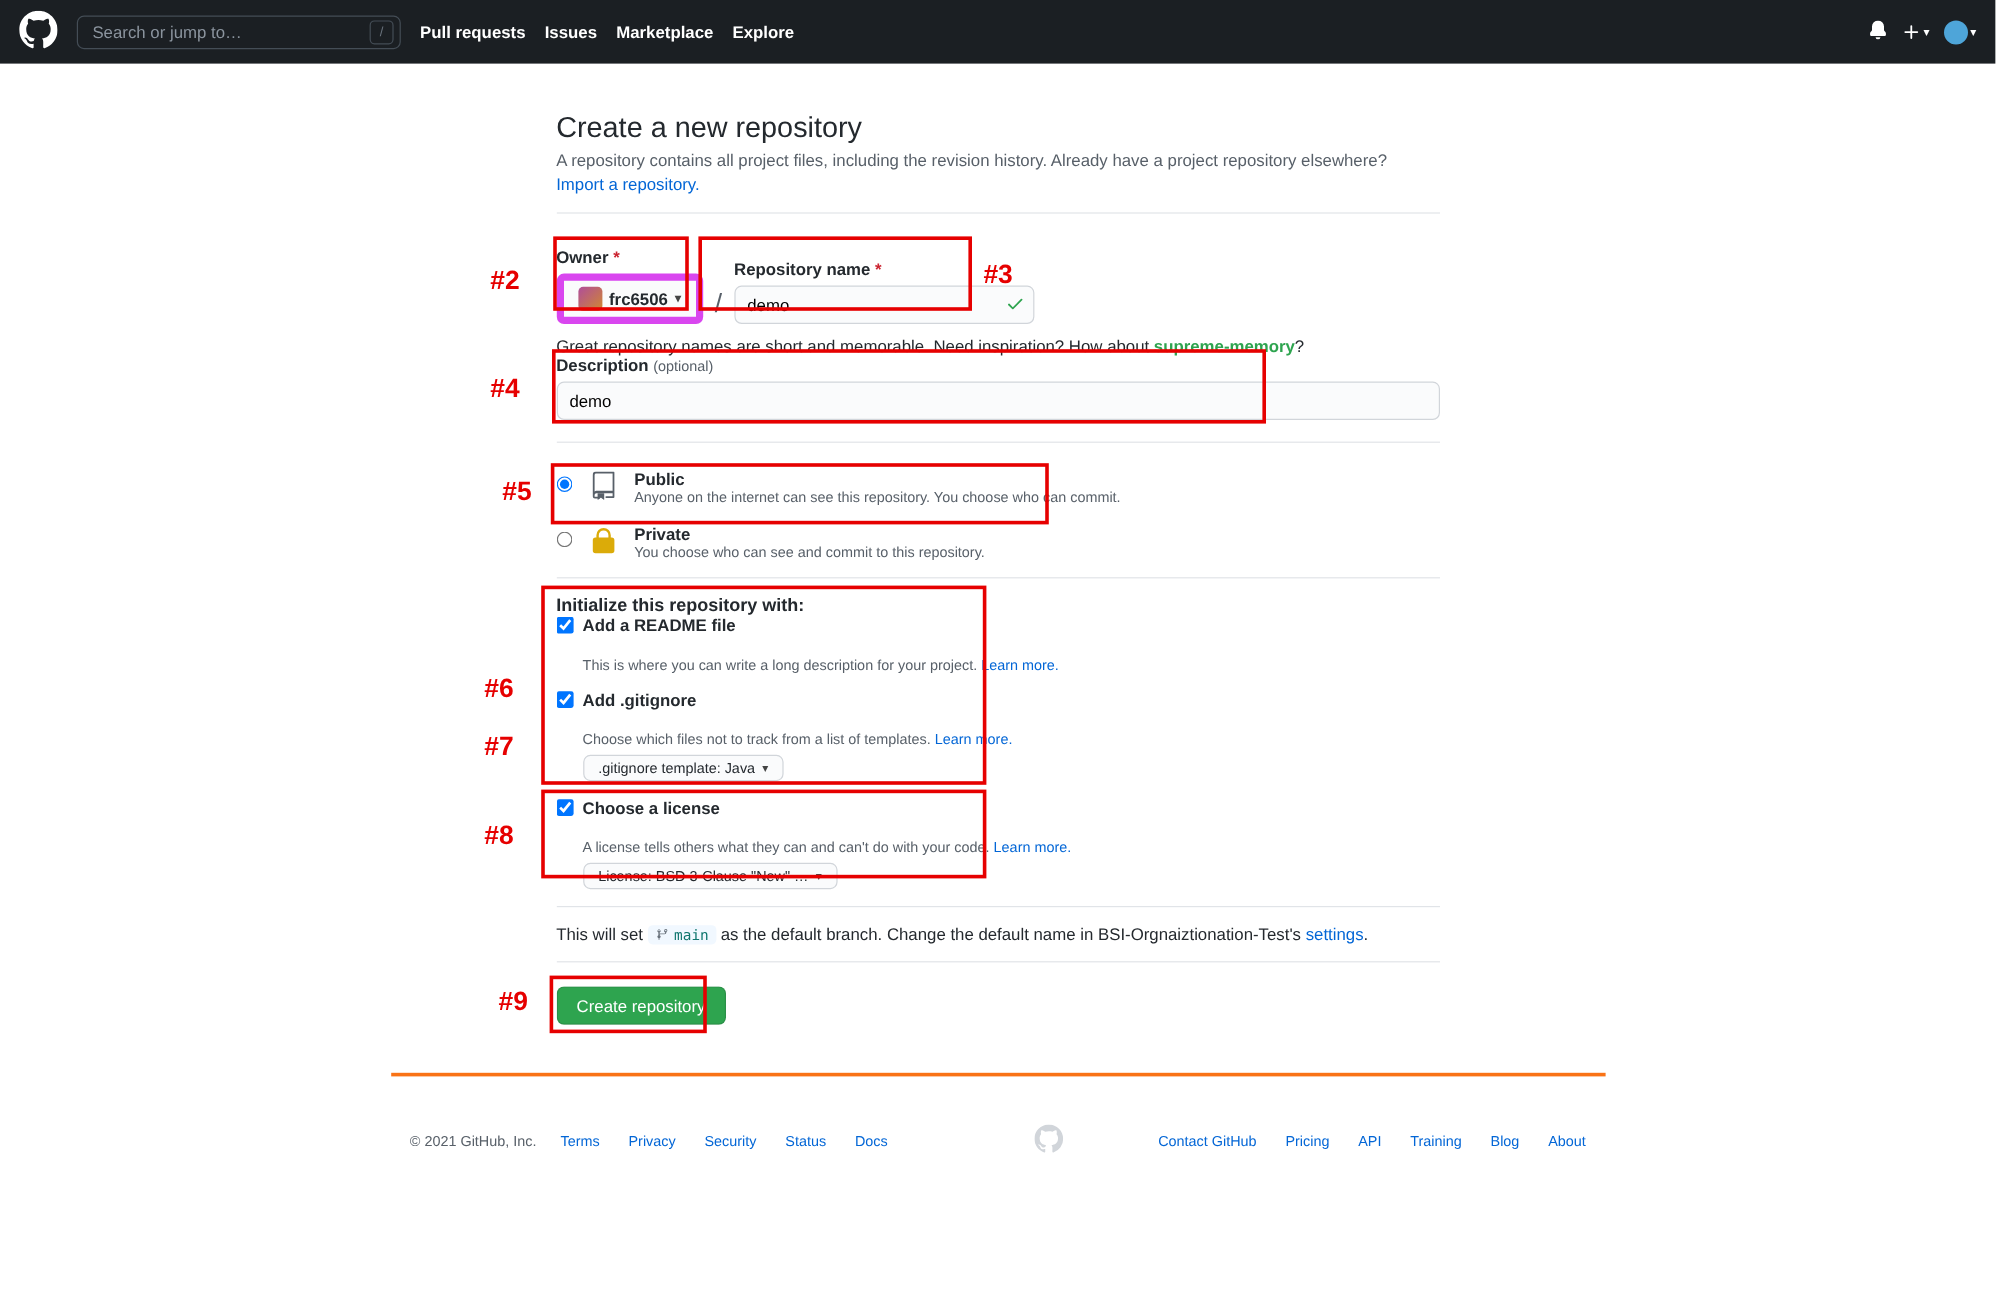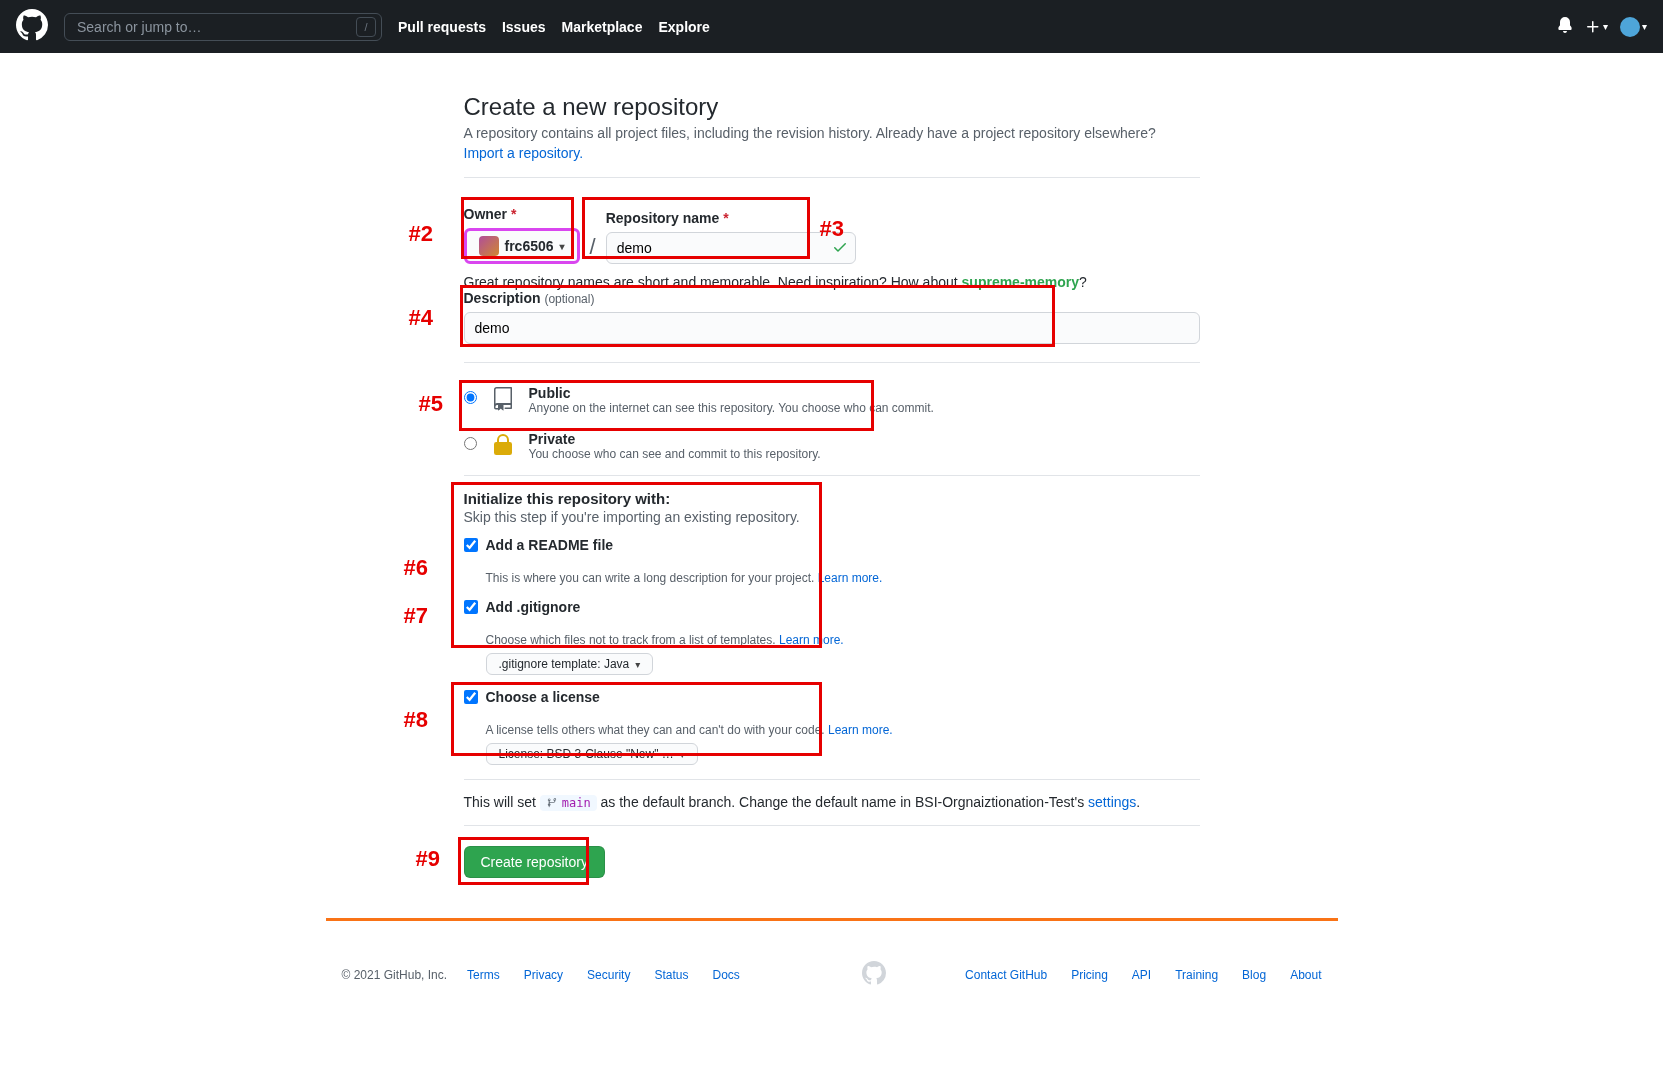--- a/index.html
+++ b/index.html
@@ -4,21 +4,21 @@
 <style>
   * { box-sizing: border-box; margin: 0; padding: 0; }
   body { font-family: -apple-system, BlinkMacSystemFont, "Segoe UI", Helvetica, Arial, sans-serif; font-size: 14px; color: #24292e; background: #fff; }
   a { color: #0366d6; text-decoration: none; }
 
   
   .header { background: #1b1f23; height: 53px; display: flex; align-items: center; padding: 0 16px; color: #fff; }
   .header-left { display: flex; align-items: center; gap: 16px; flex: 1; }
   .logo-icon svg { fill: #fff; width: 32px; height: 32px; }
   .search-wrap { position: relative; }
-  .search-input { background: #1b1f23; border: 1px solid #444d56; border-radius: 6px; width: 318px; height: 28px; padding: 0 30px 0 12px; color: #c6cbd1; font-size: 14px; outline: none; }
+  .search-input { background: #1b1f23; border: 1px solid #444d56; border-radius: 6px; width: 270px; height: 28px; padding: 0 30px 0 12px; color: #c6cbd1; font-size: 14px; outline: none; }
   .search-input::placeholder { color: #8b949e; }
   .search-slash { position: absolute; right: 6px; top: 4px; width: 20px; height: 20px; border: 1px solid #444d56; border-radius: 4px; display: flex; align-items: center; justify-content: center; font-size: 11px; color: #6a737d; }
   .nav-links { display: flex; gap: 16px; }
   .nav-links a { color: #fff; font-weight: 600; font-size: 14px; text-decoration: none; }
   .header-right { display: flex; align-items: center; gap: 12px; }
   .header-right svg { fill: #fff; width: 16px; height: 16px; }
   .plus-dd { display: flex; align-items: center; gap: 2px; color: #fff; font-size: 14px; }
   .avatar { width: 20px; height: 20px; border-radius: 50%; background: #4ea5d9; display: inline-block; }
   .user-dd { display: flex; align-items: center; gap: 2px; }
   .caret { font-size: 10px; color: #fff; }
@@ -28,21 +28,21 @@
   h1 { font-size: 24px; font-weight: 400; margin-bottom: 4px; }
   .subhead { color: #586069; font-size: 14px; margin-bottom: 4px; }
   .import-link { font-size: 14px; }
   .hr { border: none; border-top: 1px solid #e1e4e8; margin: 0; }
   .hr-top { margin-top: 16px; }
 
   
   .owner-row { display: flex; align-items: flex-end; gap: 10px; margin-top: 28px; position: relative; }
   .field-label { font-size: 14px; font-weight: 600; margin-bottom: 6px; display: block; }
   .asterisk { color: #cb2431; }
-  .owner-select { display: flex; align-items: center; gap: 6px; border: 3px solid #d946ef; background: #fafbfc; border-radius: 6px; padding: 5px 12px; font-size: 14px; font-weight: 600; cursor: pointer; }
+  .owner-select { display: flex; align-items: center; gap: 6px; border: 6px solid #d946ef; background: #fafbfc; border-radius: 6px; padding: 5px 12px; font-size: 14px; font-weight: 600; cursor: pointer; }
   .owner-av { width: 20px; height: 20px; border-radius: 4px; background: linear-gradient(135deg,#b04e9a,#d08830); display: inline-block; }
   .caret-dk { font-size: 10px; color: #444; }
   .slash-sep { font-size: 22px; color: #586069; padding-bottom: 4px; }
   .text-input { border: 1px solid #d1d5da; background: #fafbfc; border-radius: 6px; padding: 5px 10px; font-size: 14px; width: 250px; height: 32px; outline: none; }
   .repo-name-wrap { position: relative; display: inline-block; }
   .check-icon { position: absolute; right: 8px; top: 7px; }
   .check-icon svg { width: 16px; height: 16px; fill: #2ea44f; }
 
   .name-hint { font-size: 14px; color: #24292e; margin-top: 10px; }
   .name-hint .suggestion { color: #2ea44f; font-weight: 600; }
@@ -70,21 +70,21 @@
   .chk-row { margin-bottom: 14px; }
   .chk-head { display: flex; align-items: center; gap: 8px; }
   .chk-head input[type=checkbox] { width: 14px; height: 14px; }
   .chk-head label { font-weight: 600; font-size: 14px; }
   .chk-desc { color: #586069; font-size: 12px; margin-left: 22px; margin-top: 18px; }
   .chk-desc a { color: #0366d6; }
   .select-btn { display: inline-flex; align-items: center; gap: 6px; border: 1px solid #d1d5da; background: #fafbfc; border-radius: 6px; padding: 3px 12px; font-size: 12px; cursor: pointer; margin-left: 22px; margin-top: 6px; }
 
   
   .branch-note { margin-top: 14px; font-size: 14px; color: #24292e; }
-  .branch-badge { display: inline-flex; align-items: center; gap: 4px; background: #f1f8ff; border-radius: 4px; padding: 1px 6px; font-family: SFMono-Regular, Consolas, monospace; font-size: 12px; color: #a21caf; vertical-align: middle; }
+  .branch-badge { display: inline-flex; align-items: center; gap: 4px; background: #f1f8ff; border-radius: 4px; padding: 1px 6px; font-family: SFMono-Regular, Consolas, monospace; font-size: 12px; color: #0f766e; vertical-align: middle; }
   .branch-badge svg { width: 12px; height: 12px; fill: #6a737d; }
 
   
   .create-row { margin-top: 20px; margin-bottom: 30px; }
   .create-btn { background: #2ea44f; color: #fff; border: 1px solid rgba(27,31,35,0.15); border-radius: 6px; padding: 7px 16px; font-size: 14px; font-weight: 500; cursor: pointer; }
 
   
   .footer { max-width: 1012px; margin: 40px auto; border-top: 3px solid #f97316; padding: 40px 16px 0 16px; display: flex; align-items: center; font-size: 12px; color: #586069; }
   .footer .copy { margin-right: 20px; }
   .footer .fleft { display: flex; gap: 24px; flex: 1; }
@@ -218,21 +218,20 @@
     </div>
     <span class="anno-box" style="left:-5px; top:3px; width:415px; height:51px;"></span>
     <span class="anno-label" style="left:-45px; top:14px;">#5</span>
   </div>
 
   <hr class="hr" style="margin-top:6px;">
 
   
   <div class="init-block block-rel">
     <div class="init-title">Initialize this repository with:</div>
-    <div class="init-sub">Skip this step if you're importing an existing repository.</div>
 
     <div class="chk-row">
       <div class="chk-head">
         <input type="checkbox" checked="" style="">
         <label>Add a README file</label>
       </div>
       <div class="chk-desc"><span>This is where you can write a long description for your project. </span><a href="#">Learn more.</a></div>
     </div>
 
     <div class="chk-row">

